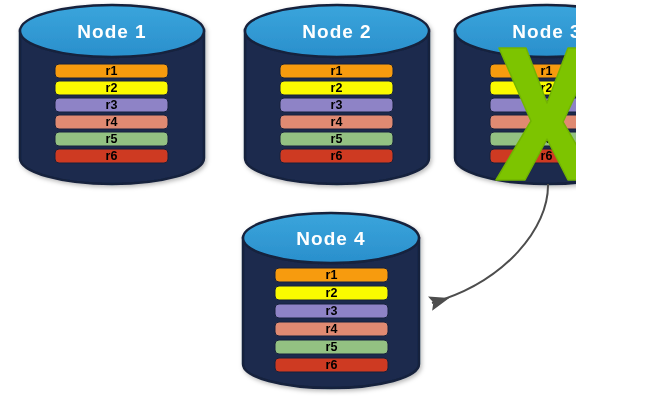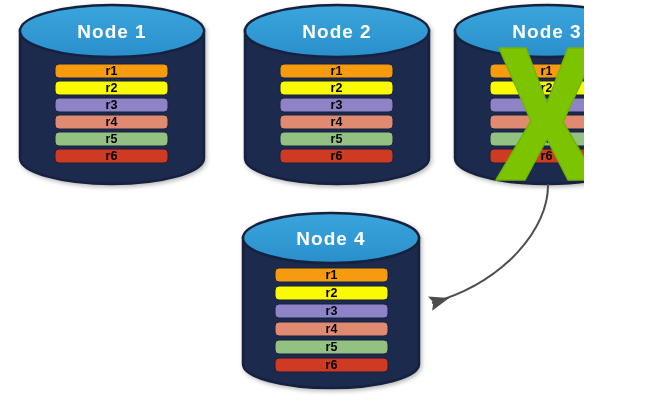--- a/index.html
+++ b/index.html
@@ -10,21 +10,20 @@
   }
   body {
     font-family: "Liberation Sans", sans-serif;
   }
   #canvas {
     position: relative;
     width: 576px;
     height: 402px;
     background: #ffffff;
     overflow: hidden;
-    padding-left: 8px;
   }
   svg.diagram {
     position: absolute;
     left: 0;
     top: 0;
     width: 646px;
     height: 402px;
   }
   .node-title {
     font-family: "Liberation Sans", sans-serif;

